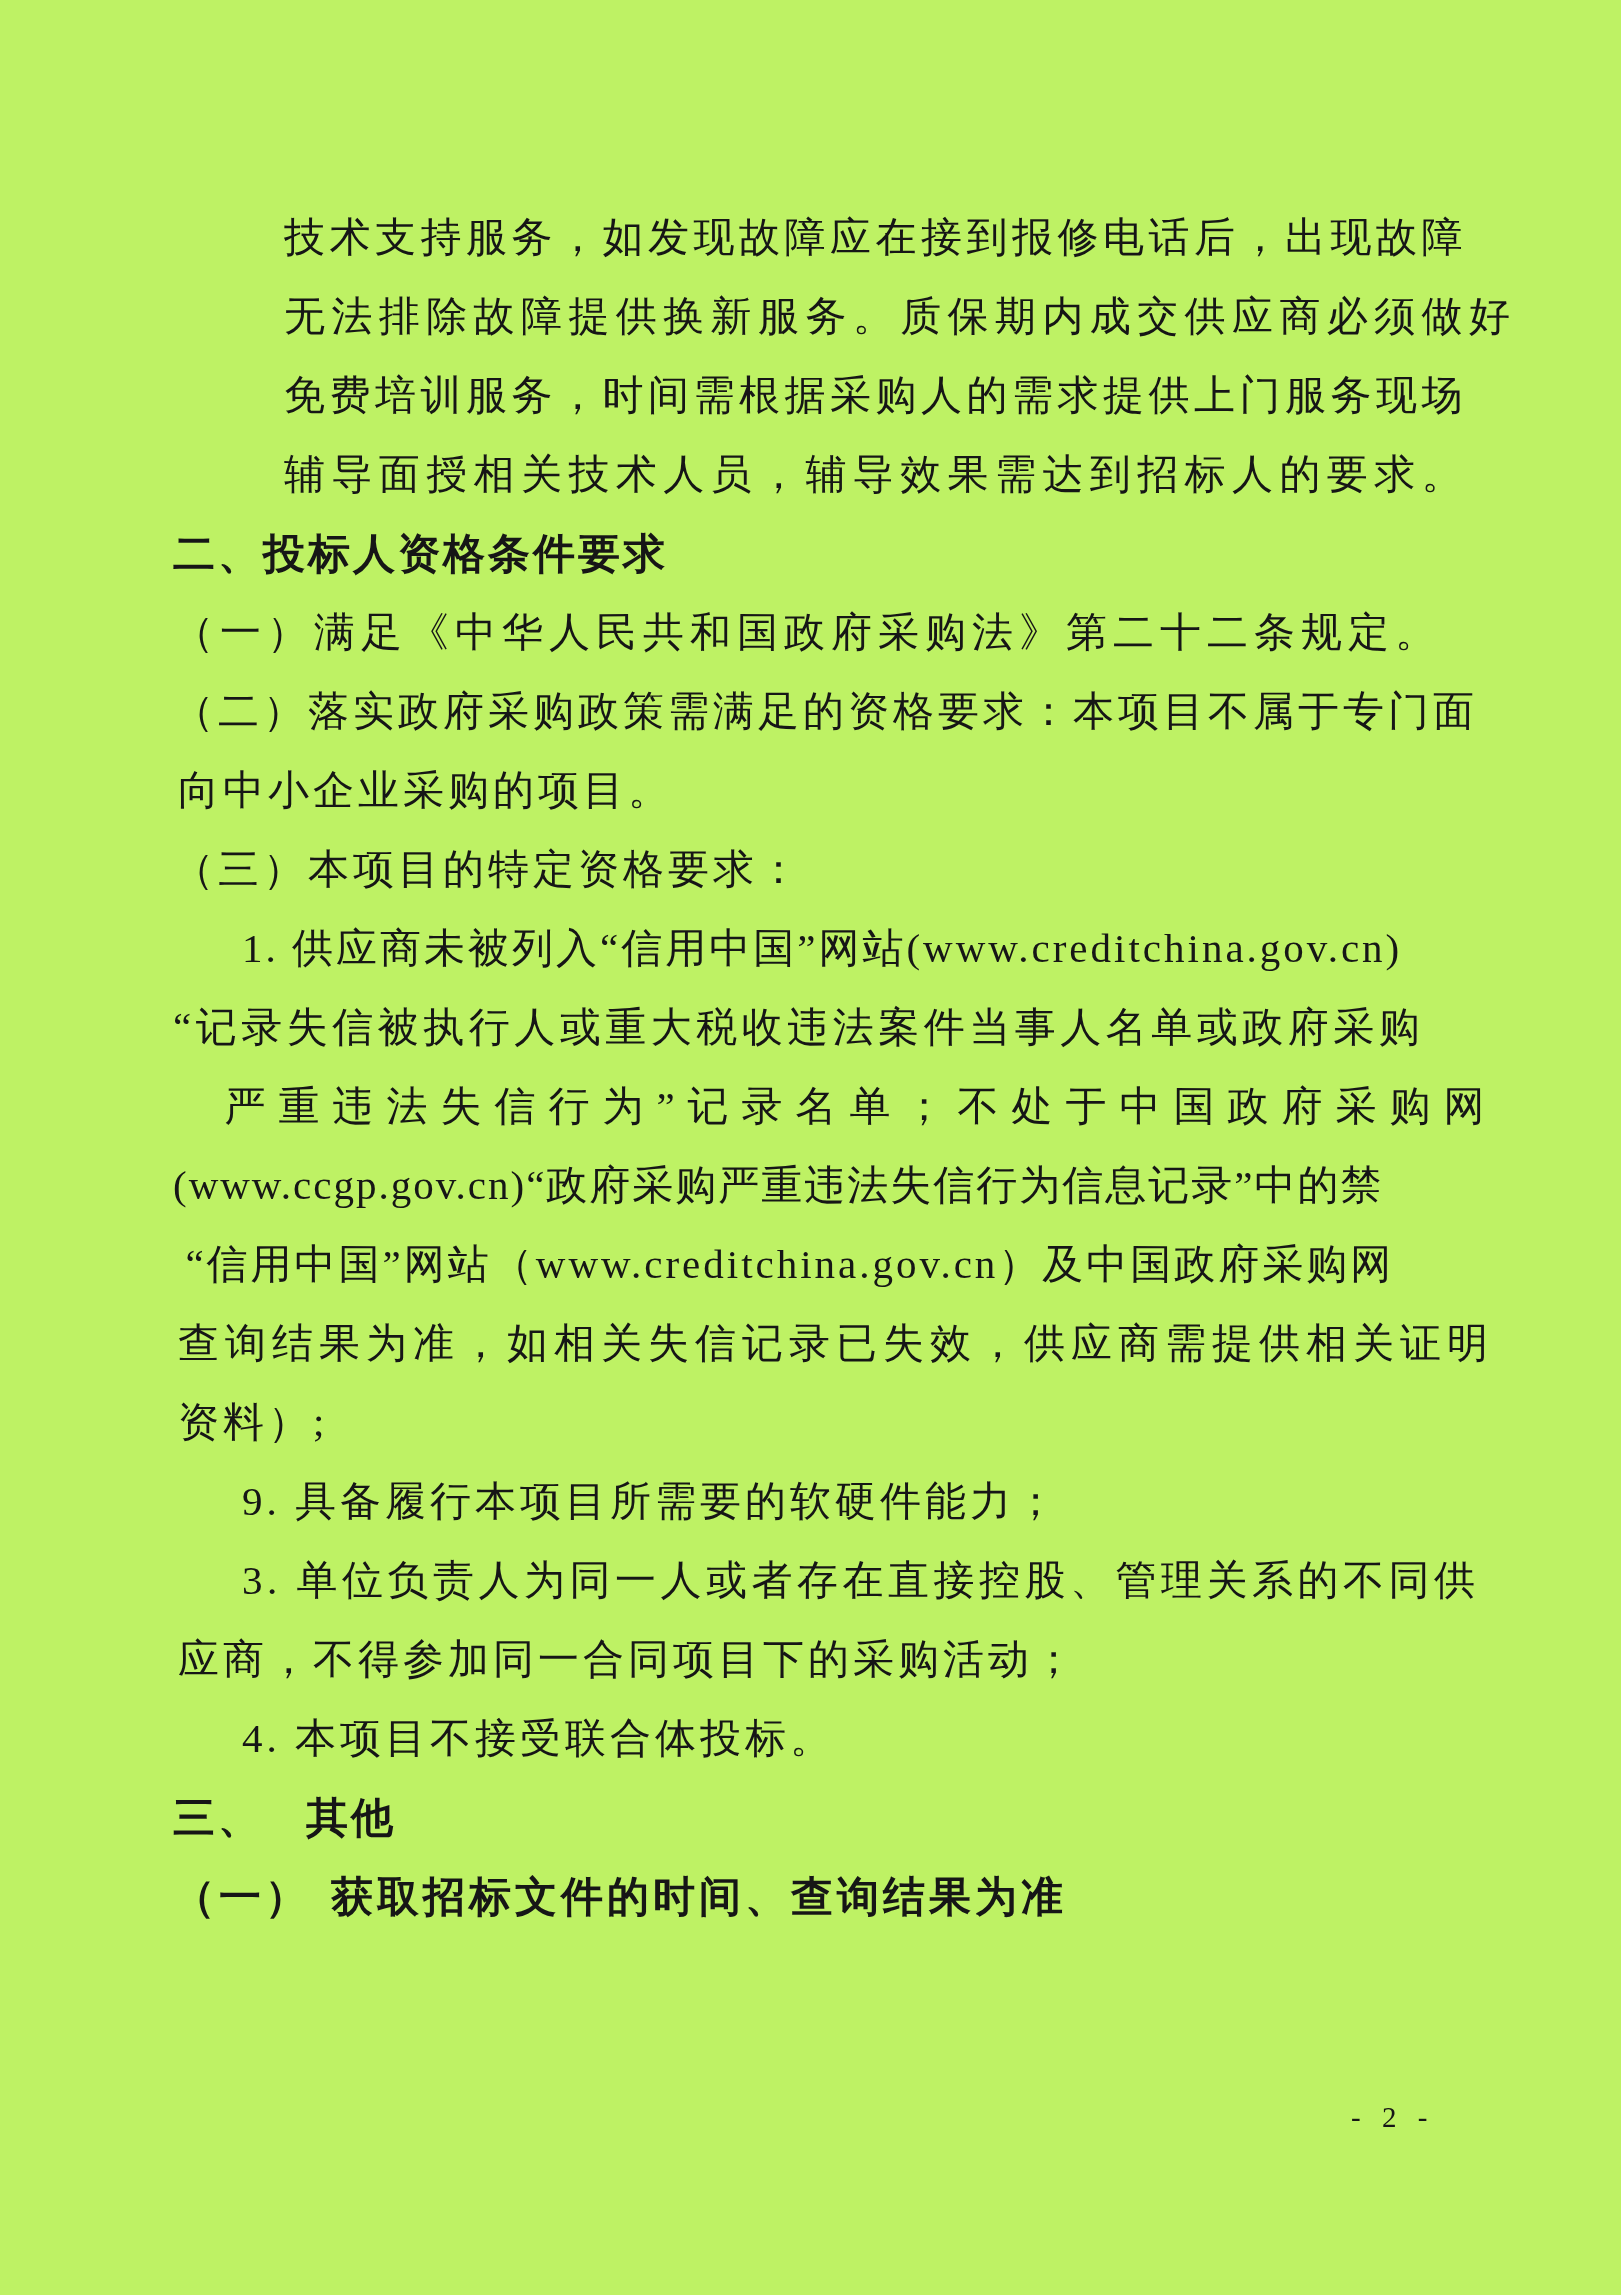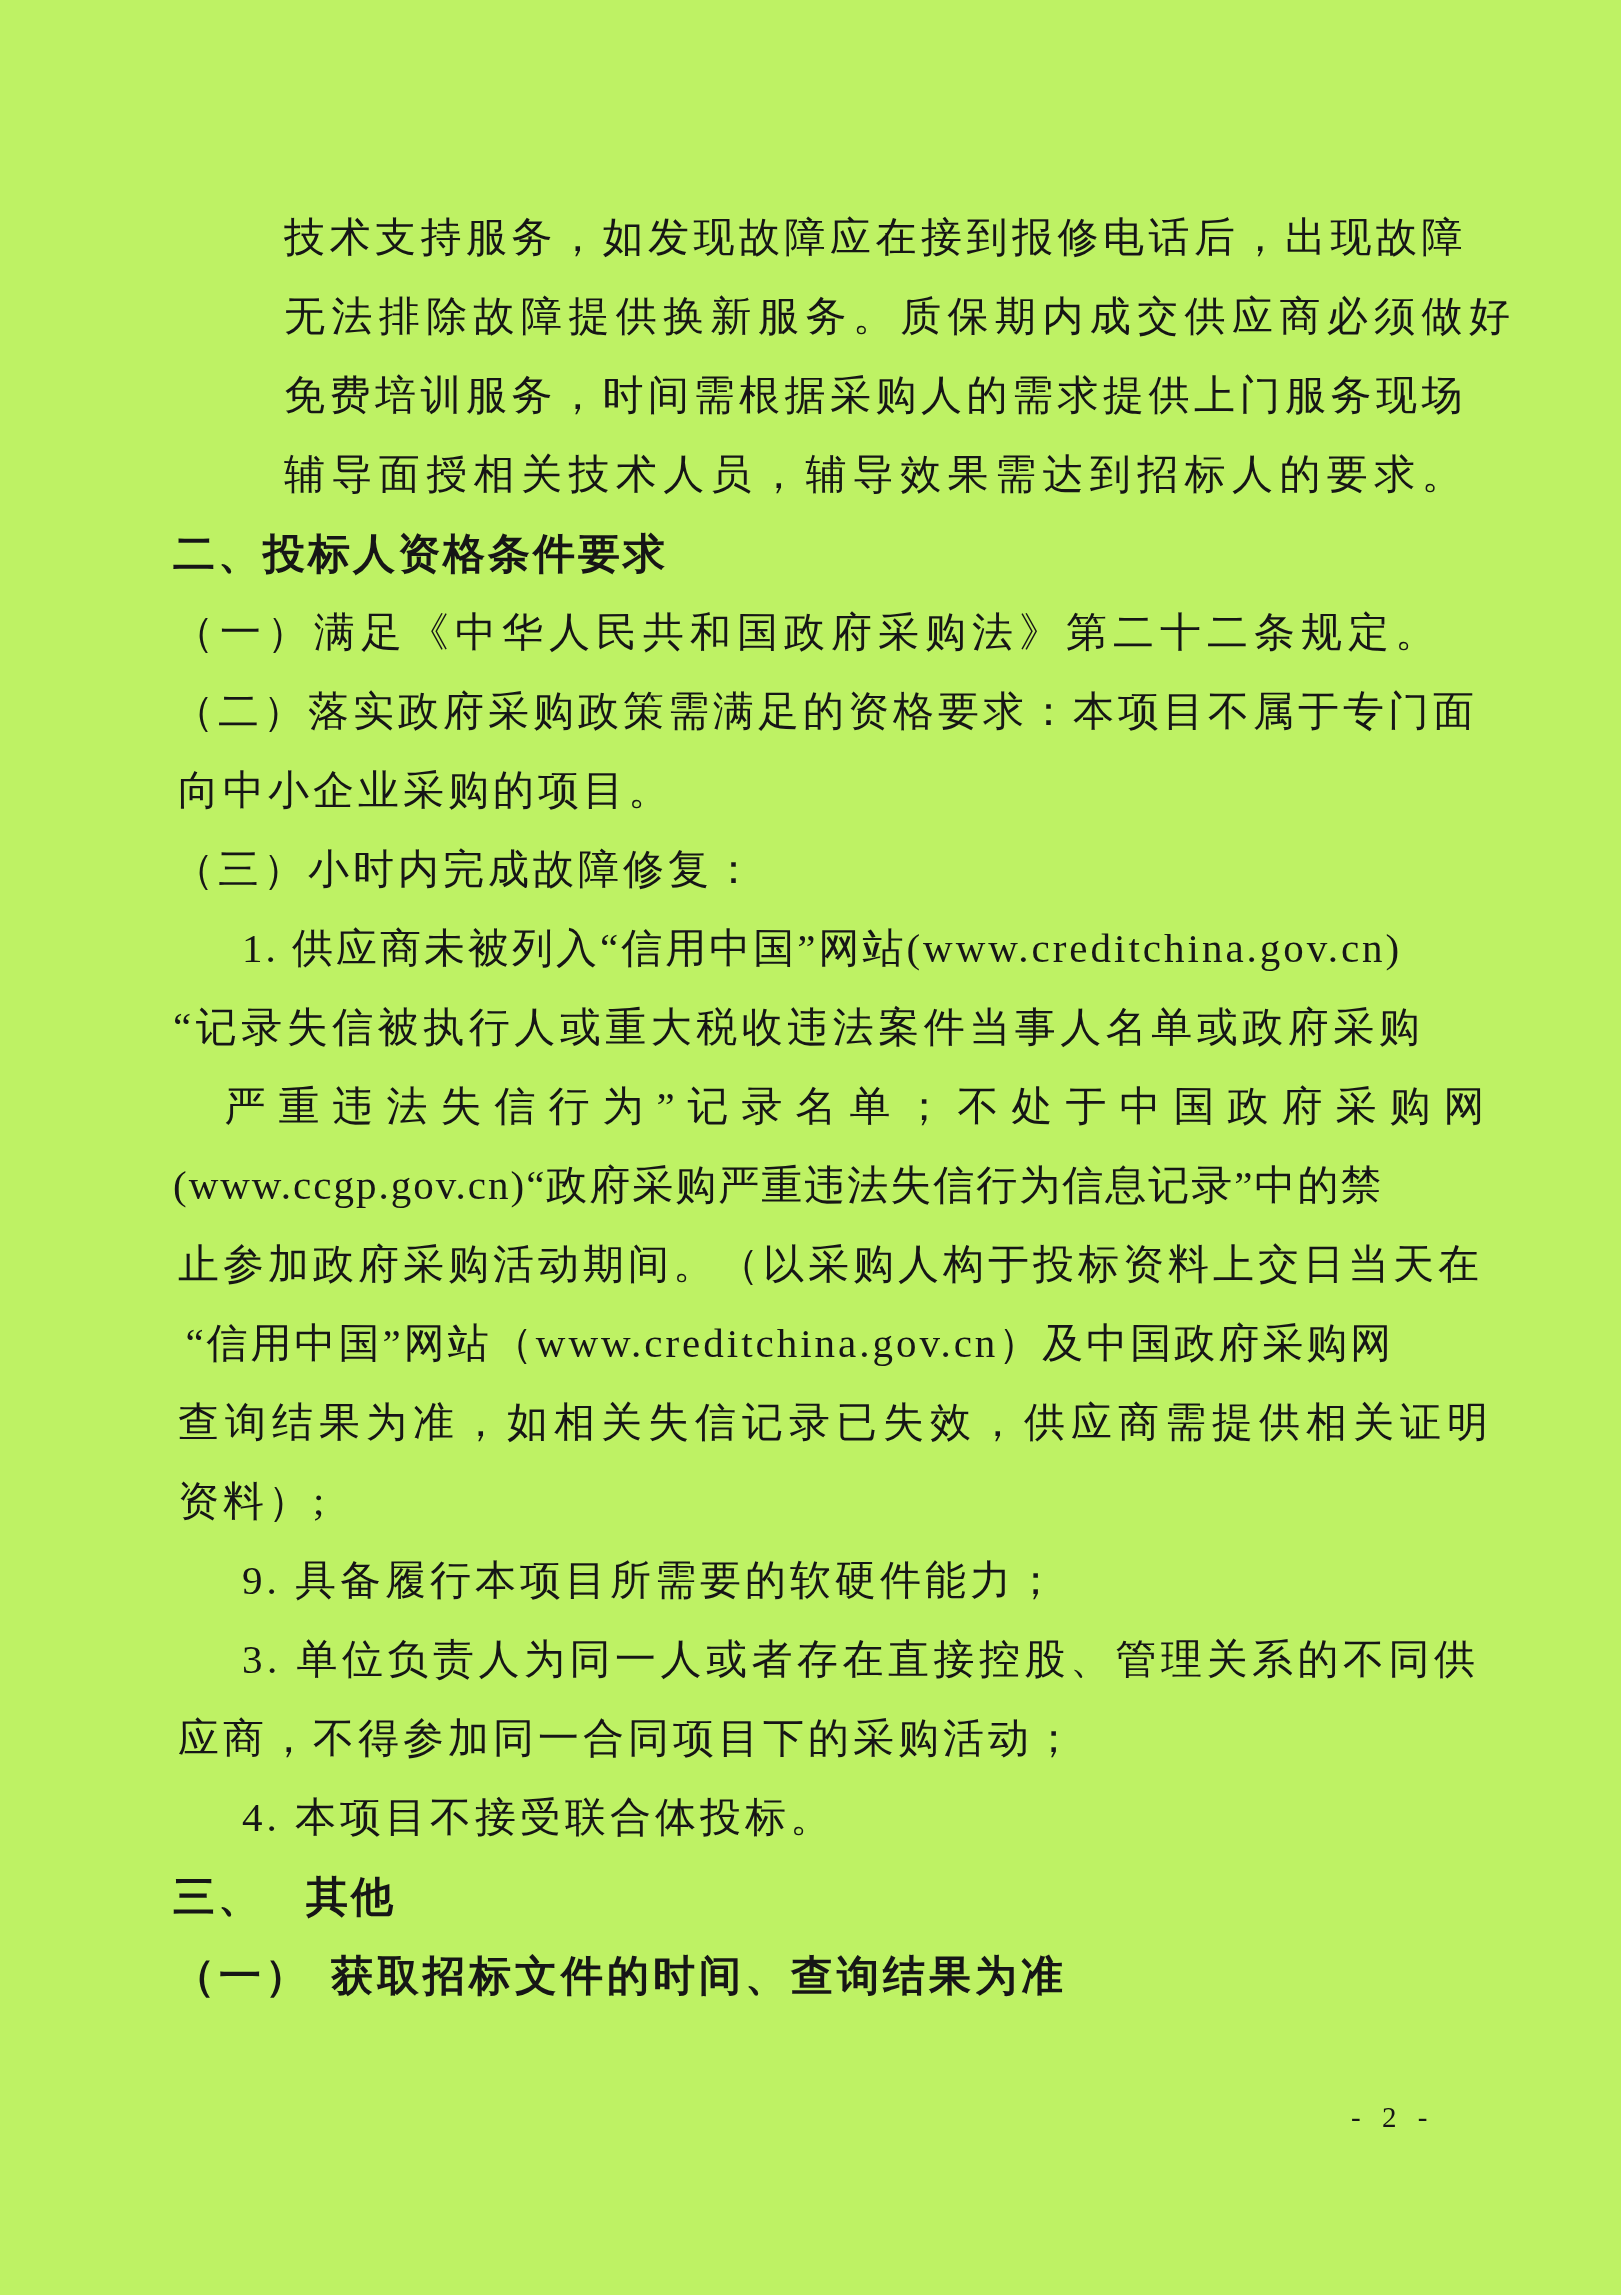--- a/index.html
+++ b/index.html
@@ -59,26 +59,25 @@
 <div class="page">
   <div class="doc-body">
       <div class="line" style="padding-left: 111px; letter-spacing: 4.5px;"><span>技术支持服务，如发现故障应在接到报修电话后，出现故障</span></div>
       <div class="line" style="padding-left: 111px; letter-spacing: 6.4px;"><span>无法排除故障提供换新服务。质保期内成交供应商必须做好</span></div>
       <div class="line" style="padding-left: 111px; letter-spacing: 4.5px;"><span>免费培训服务，时间需根据采购人的需求提供上门服务现场</span></div>
       <div class="line" style="padding-left: 111px; letter-spacing: 6.4px;"><span>辅导面授相关技术人员，辅导效果需达到招标人的要求。</span></div>
       <div class="line heading" style="letter-spacing: 3px;"><span>二、</span><span style="">投标人资格条件要求</span></div>
       <div class="line" style="letter-spacing: 6px;"><span>（一）满足《中华人民共和国政府采购法》第二十二条规定。</span></div>
       <div class="line" style="letter-spacing: 4px;"><span>（二）落实政府采购政策需满足的资格要求：本项目不属于专门面</span></div>
       <div class="line" style="padding-left: 5px; letter-spacing: 4px;"><span>向中小企业采购的项目。</span></div>
-      <div class="line" style="letter-spacing: 4px;"><span>（三）小时内完成故障修复：</span></div>
+      <div class="line" style="letter-spacing: 4px;"><span>（三）本项目的特定资格要求：</span></div>
       <div class="line" style="padding-left: 69px; letter-spacing: 3px;"><span>1. 供应商未被列入“信用中国”网站(www.creditchina.gov.cn)</span></div>
       <div class="line" style="letter-spacing: 4.5px;"><span>“记录失信被执行人或重大税收违法案件当事人名单或政府采购</span></div>
       <div class="line" style="padding-left: 7.4px; letter-spacing: 13px; margin-left: 44px;"><span>严重违法失信行为”记录名单；不处于中国政府采购网</span></div>
       <div class="line" style="letter-spacing: 2px;"><span>(www.ccgp.gov.cn)“政府采购严重违法失信行为信息记录”中的禁</span></div>
-      <div class="line" style="padding-left: 5px; letter-spacing: 4px;"><span>止参加政府采购活动期间。（以采购人构于投标资料上交日当天在</span></div>
       <div class="line" style="padding-left: 12.4px; letter-spacing: 3px;"><span>“信用中国”网站（www.creditchina.gov.cn）及中国政府采购网</span></div>
       <div class="line" style="padding-left: 5px; letter-spacing: 6px;"><span>查询结果为准，如相关失信记录已失效，供应商需提供相关证明</span></div>
       <div class="line" style="padding-left: 5px; letter-spacing: 4px;"><span>资料）;</span></div>
       <div class="line" style="padding-left: 69px; letter-spacing: 4px;"><span>9. 具备履行本项目所需要的软硬件能力；</span></div>
       <div class="line" style="padding-left: 69px; letter-spacing: 4.5px;"><span>3. 单位负责人为同一人或者存在直接控股、管理关系的不同供</span></div>
       <div class="line" style="padding-left: 5px; letter-spacing: 4px;"><span>应商，不得参加同一合同项目下的采购活动；</span></div>
       <div class="line" style="padding-left: 69px; letter-spacing: 4px;"><span>4. 本项目不接受联合体投标。</span></div>
       <div class="line heading" style="letter-spacing: 3px;"><span>三、</span><span style="margin-left: 43px;">其他</span></div>
       <div class="line heading" style="letter-spacing: 4px;"><span>（一）</span><span style="margin-left: 20px;">获取招标文件的时间、查询结果为准</span></div>
     </div>

